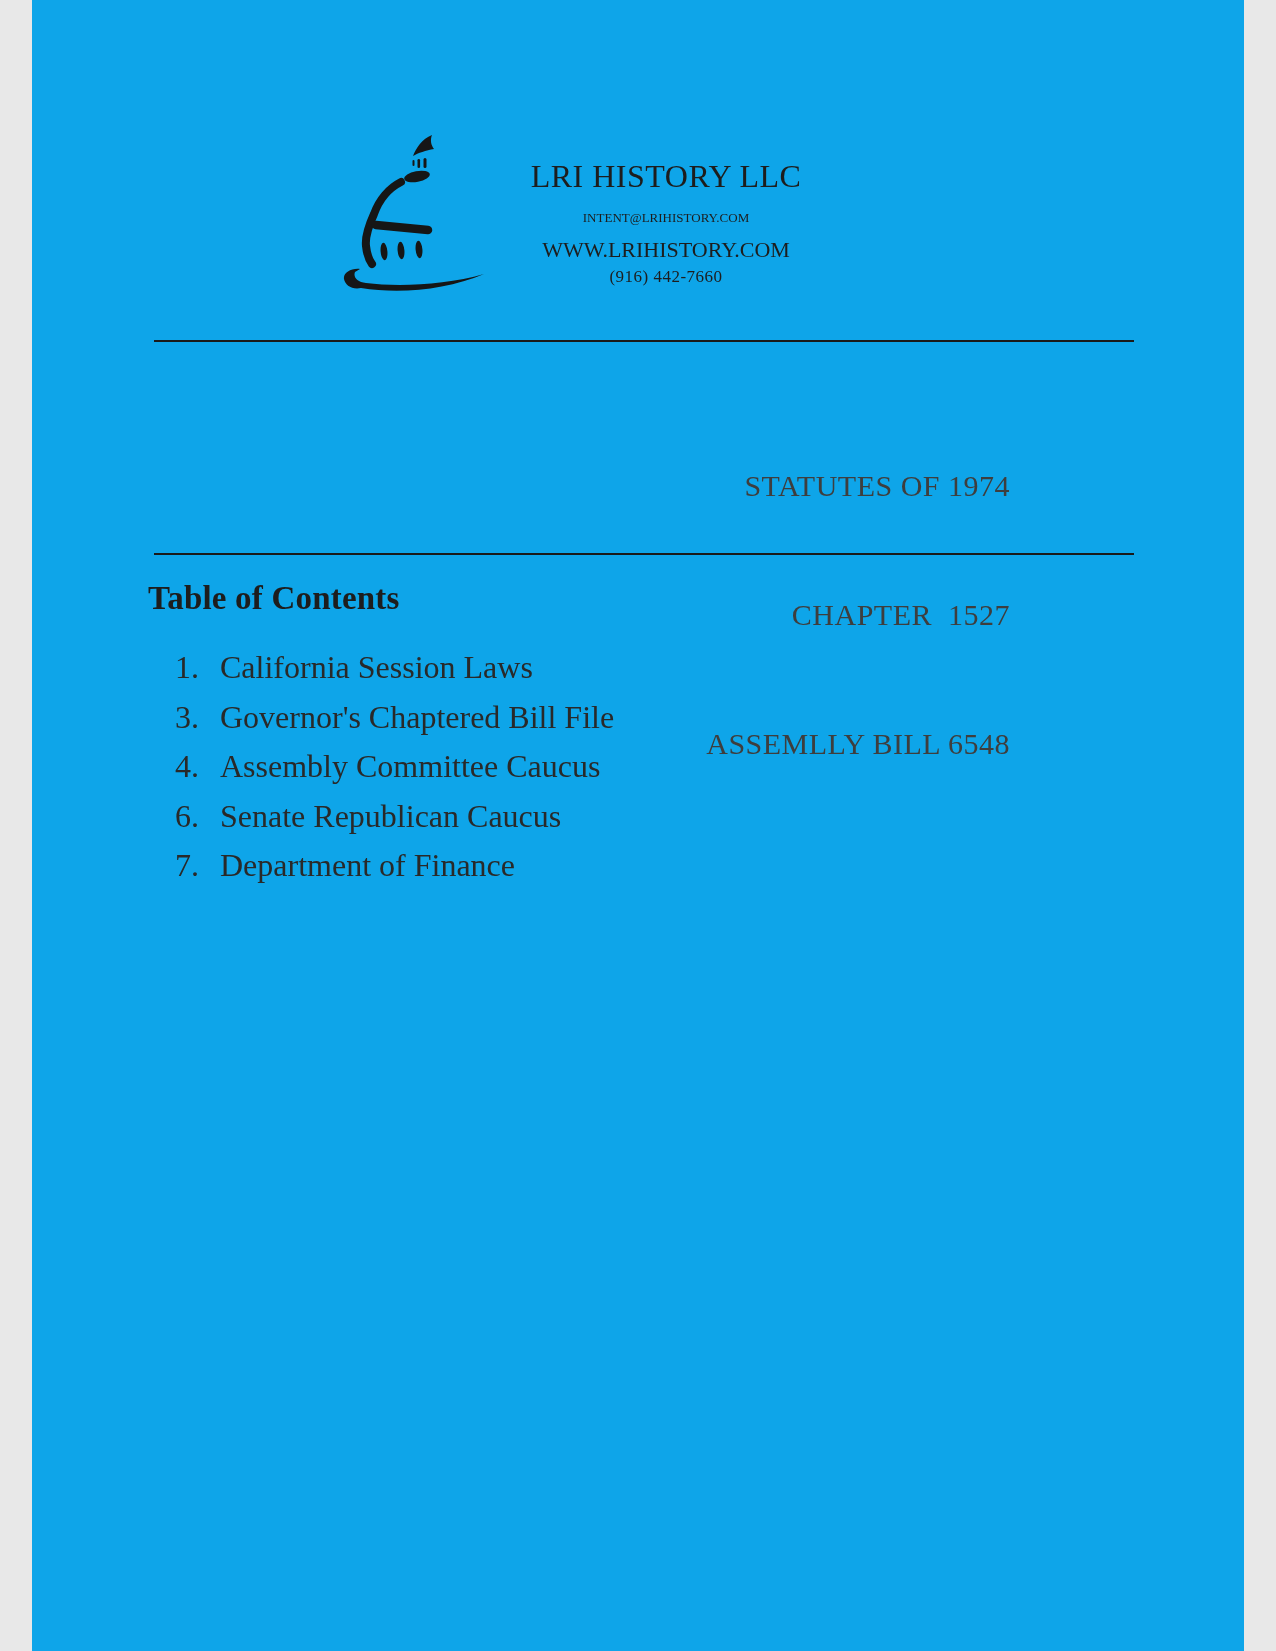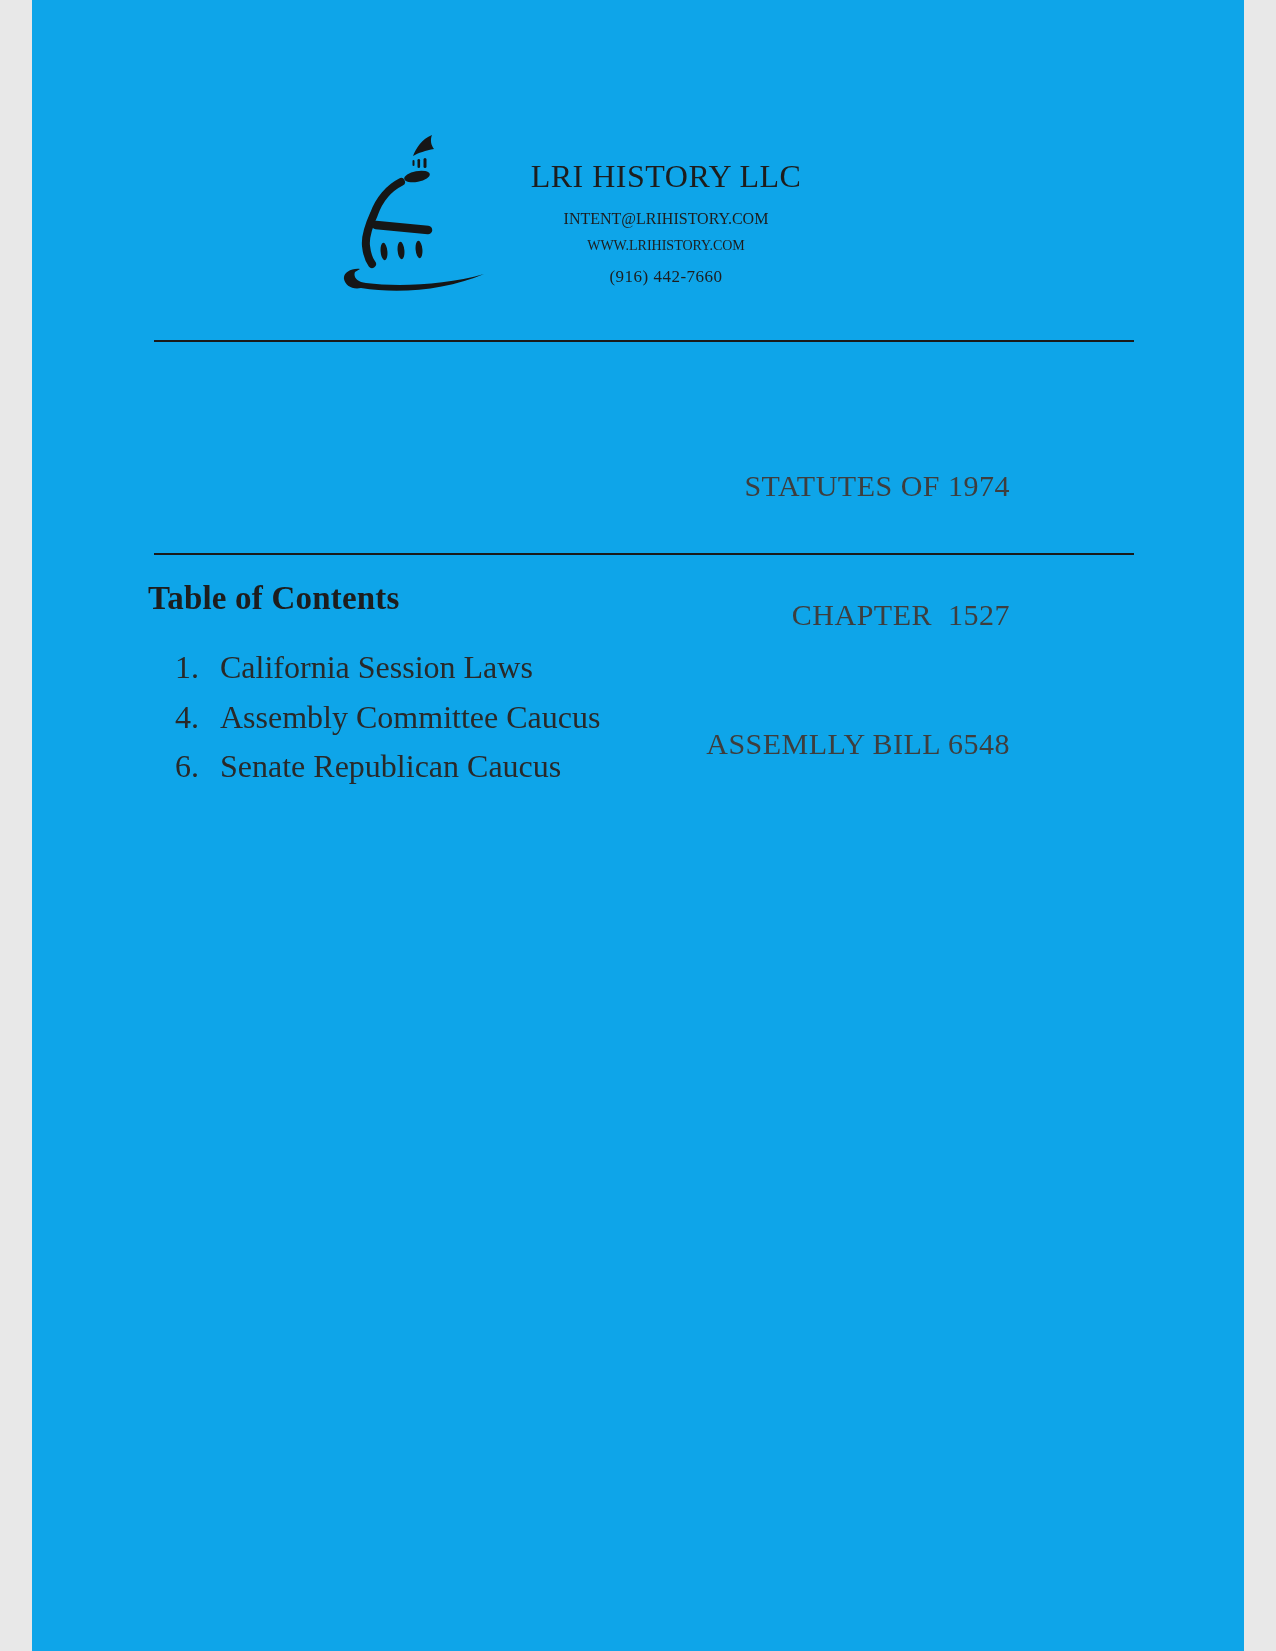--- a/index.html
+++ b/index.html
@@ -14,22 +14,22 @@
   .logo{
     position:absolute;left:295px;top:123px;width:180px;height:170px;
   }
   .logo *{fill:var(--logo-ink,#161616);}
   .logo .stroke{fill:none;stroke:var(--logo-ink,#161616);stroke-linecap:round;}
   .hdr{
     position:absolute;left:434px;width:400px;text-align:center;
     color:var(--ink,#1d1d1d);line-height:1;white-space:nowrap;
   }
   .company{top:160px;font-size:32px;letter-spacing:0.5px;}
-  .email{top:211px;font-size:16px;}
-  .website{top:239px;font-size:14px;text-align:center;}
+  .email{top:211px;font-size:13px;}
+  .website{top:239px;font-size:22px;text-align:center;}
   .phone{top:268px;font-size:17px;letter-spacing:0.5px;}
   .rule{
     position:absolute;left:122px;width:980px;height:2px;
     background:var(--rule,#1a1a1a);
   }
   .rule-top{top:340px;}
   .rule-bottom{top:553px;}
   .ref-block{
     position:absolute;top:378px;right:234px;
     text-align:right;font-weight:normal;font-size:30px;line-height:43px;
@@ -89,20 +89,26 @@
 
   <div class="rule rule-bottom"></div>
 
   <div class="toc-heading">Table of Contents</div>
 
   <div class="toc-list">
     <div class="toc-row">
       <span class="toc-num">1.</span><span class="toc-label">California Session Laws</span>
     </div>
     <div class="toc-row">
+      <span class="toc-num">3.</span><span class="toc-label">Governor's Chaptered Bill File</span>
+    </div>
+    <div class="toc-row">
       <span class="toc-num">4.</span><span class="toc-label">Assembly Committee Caucus</span>
     </div>
     <div class="toc-row">
       <span class="toc-num">6.</span><span class="toc-label">Senate Republican Caucus</span>
+    </div>
+    <div class="toc-row">
+      <span class="toc-num">7.</span><span class="toc-label">Department of Finance</span>
     </div>
   </div>
 
 </div>
 
 </body></html>

